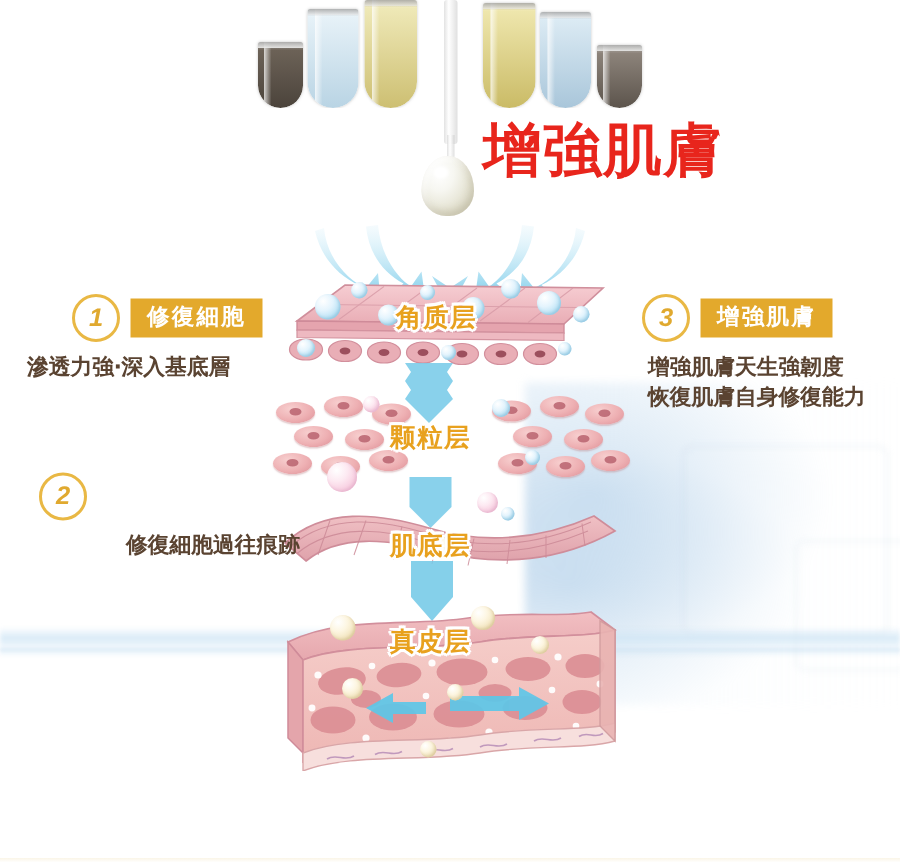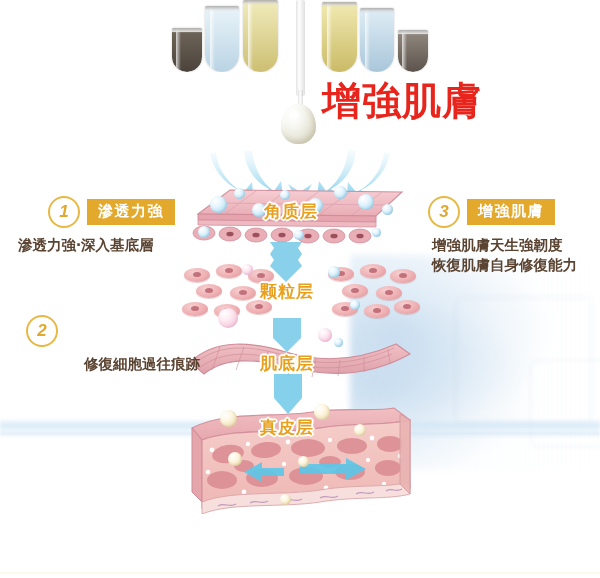--- a/index.html
+++ b/index.html
@@ -414,21 +414,21 @@
     <div class="bub cream" style="left:52px;top:284px;width:14px;height:14px;"></div>
     <div class="bub cream" style="left:122px;top:288px;width:11px;height:11px;"></div>
     <div class="bub cream" style="left:104px;top:326px;width:11px;height:11px;"></div>
 
     <div class="layer-label" style="left:84px;top:248px;">真皮层</div>
   </div>
 
   <div class="anno a1">
     <div class="anno-head">
       <div class="num-circle">1</div>
-      <div class="tag">滲透力強</div>
+      <div class="tag">修復細胞</div>
     </div>
     <div class="anno-body">
       <div>滲透力強‧深入基底層</div>
     </div>
   </div>
 
   <div class="anno a2">
     <div class="anno-head">
       <div class="num-circle">2</div>
     </div>

